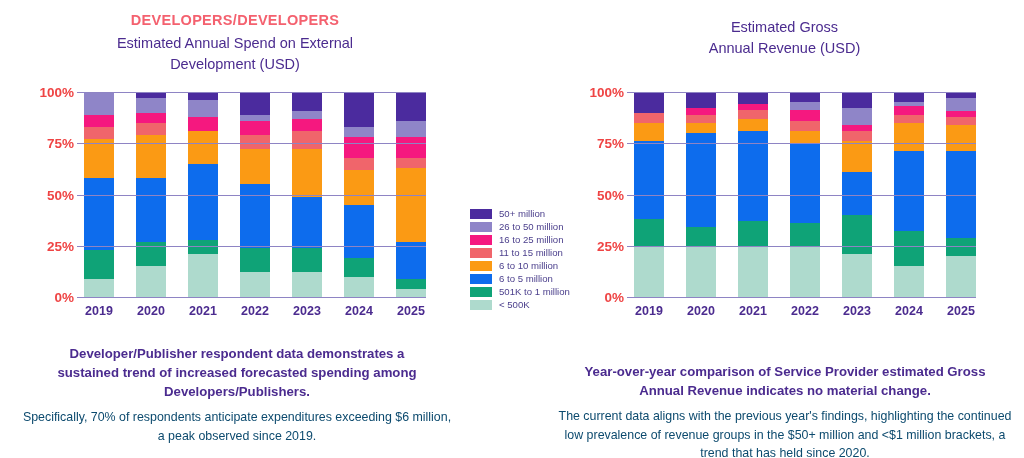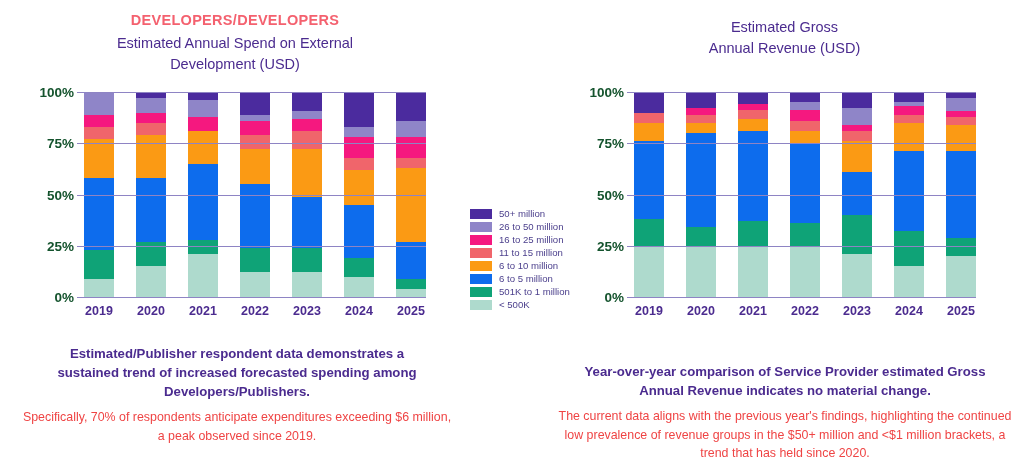--- a/index.html
+++ b/index.html
@@ -28,21 +28,21 @@
   
   .chart-area { position: absolute; }
   .chart-left  { left: 36px;  top: 92px; width: 390px; height: 210px; }
   .chart-right { left: 586px; top: 92px; width: 390px; height: 210px; }
 
   .ylabels {
     position: absolute; left: 0; top: 0; width: 44px; height: 205px;
   }
   .ylab {
     position: absolute; right: 6px; transform: translateY(-50%);
-    font-size: 13.5px; font-weight: bold; color: #14532d;
+    font-size: 13.5px; font-weight: bold; color: #ef4444;
     white-space: nowrap;
   }
   .plot {
     position: absolute; left: 48px; top: 0; right: 0; height: 205px;
   }
   .grid {
     position: absolute; left: 0; right: 0; height: 1px;
     background: #8e84c4;
   }
   .tick {
@@ -82,21 +82,21 @@
   }
 
   
   .caption { position: absolute; text-align: center; }
   .cap-left  { left: 22px;  top: 344px; width: 430px; }
   .cap-right { left: 555px; top: 362px; width: 460px; }
   .cap-head {
     font-size: 13.2px; font-weight: bold; color: #4b2b8f; line-height: 1.45;
   }
   .cap-body {
-    margin-top: 7px; font-size: 12.4px; color: #ef4444; line-height: 1.48;
+    margin-top: 7px; font-size: 12.4px; color: #0c4a6e; line-height: 1.48;
   }
 </style>
 </head>
 <body>
 
 <div class="page">
 
   <div class="panel panel-left">
     <div class="titles">
       <div class="eyebrow">DEVELOPERS/DEVELOPERS</div>
@@ -207,21 +207,21 @@
           <div class="xlab">2021</div>
           <div class="xlab">2022</div>
           <div class="xlab">2023</div>
           <div class="xlab">2024</div>
           <div class="xlab">2025</div>
         </div>
     </div>
 
     <div class="caption cap-left">
       <div class="cap-head">
-        <div>Estimated/Publisher respondent data demonstrates a</div>
+        <div>Developer/Publisher respondent data demonstrates a</div>
         <div>sustained trend of increased forecasted spending among</div>
         <div>Developers/Publishers.</div>
       </div>
       <div class="cap-body">Specifically, 70% of respondents anticipate expenditures exceeding $6 million, a peak observed since 2019.</div>
     </div>
   </div>
 
   <div class="legend">
       <div class="legend-row">
         <span class="swatch" style="background: rgb(75, 43, 158);"></span>

